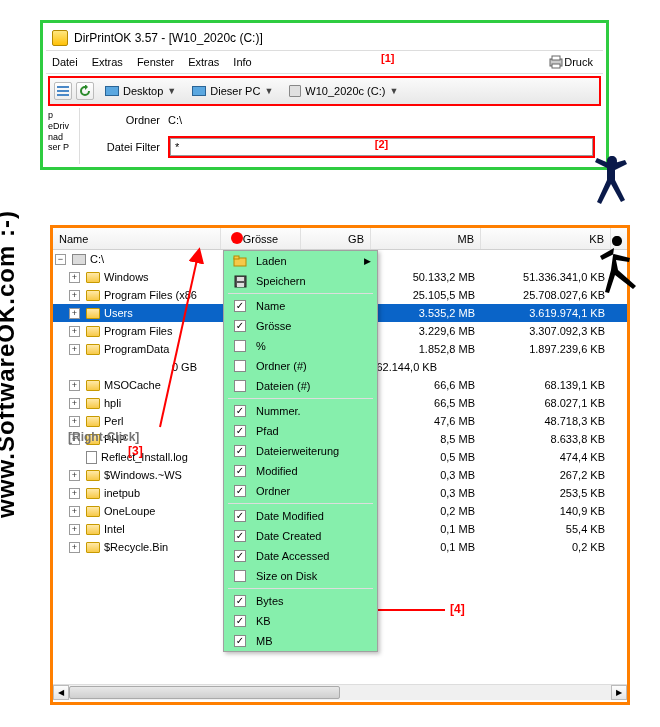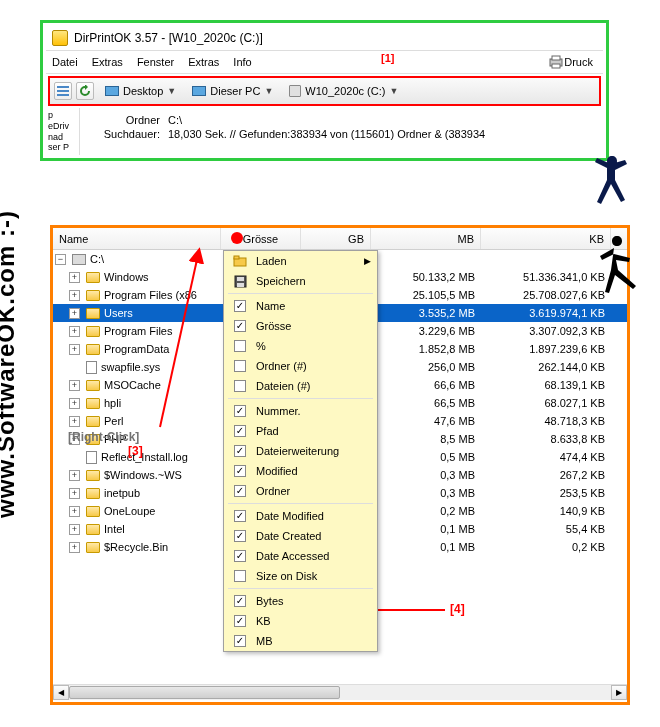--- a/index.html
+++ b/index.html
@@ -54,21 +54,21 @@
 .expander { width: 11px; height: 11px; border: 1px solid #9a9a9a; display: inline-flex; align-items: center; justify-content: center; font-size: 9px; line-height: 1; margin-right: 2px; background: #fff; color: #333; }
 .folder-icon { width: 14px; height: 11px; background: linear-gradient(#ffe9a8,#f7c948); border: 1px solid #c79a00; margin: 0 4px; border-radius: 1px; }
 .file-icon { width: 11px; height: 13px; background: #fff; border: 1px solid #888; margin: 0 4px 0 6px; }
 .disk-icon-sm { width: 14px; height: 11px; background: #dcdcdc; border: 1px solid #888; margin: 0 4px; }
 .cell-gb { width: 70px; text-align: right; padding-right: 6px; white-space: nowrap; }
 .cell-mb { width: 110px; text-align: right; padding-right: 6px; white-space: nowrap; }
 .cell-kb { width: 130px; text-align: right; padding-right: 6px; white-space: nowrap; }
 .cell-gap { width: 80px; }
 .indent1 { padding-left: 16px; }
 
-.context-menu { position: absolute; left: 170px; top: 0px; width: 155px; background: #fef9c3; border: 1px solid #a0a0a0; box-shadow: 2px 2px 4px rgba(0,0,0,0.25); font-size: 11px; z-index: 10; }
+.context-menu { position: absolute; left: 170px; top: 0px; width: 155px; background: #86efac; border: 1px solid #a0a0a0; box-shadow: 2px 2px 4px rgba(0,0,0,0.25); font-size: 11px; z-index: 10; }
 .cm-row { display: flex; align-items: center; height: 20px; padding: 0 6px; gap: 6px; }
 .cm-icon-area { width: 20px; display: flex; justify-content: center; }
 .cm-check { width: 12px; height: 12px; border: 1px solid #888; display: inline-flex; align-items: center; justify-content: center; font-size: 10px; line-height: 1; background: #fff; }
 .cm-sep { height: 1px; background: #ddd; margin: 2px 4px; }
 .cm-sub { margin-left: auto; font-size: 9px; }
 
 .rc-label { position: absolute; color: #737373; font-weight: bold; font-size: 12px; z-index: 5; }
 .rc-text { left: 68px; top: 430px; }
 .rc-m3 { left: 128px; top: 444px; color: red; }
 .rc-m4 { left: 450px; top: 602px; color: red; }
@@ -153,25 +153,28 @@
       <div>p</div>
       <div>eDriv</div>
       <div>nad</div>
       <div>ser P</div>
     </div>
     <div class="info-main">
       <div class="info-row">
         <span class="info-label">Ordner</span>
         <span>C:\</span>
       </div>
+      <div style="height:6px"></div>
       <div class="info-row">
-        <span class="info-label">Suchdauer:</span>
-        <span>18,030 Sek. //   Gefunden:383934 von (115601) Ordner &amp; (383934</span>
+        <span class="info-label">Datei Filter</span>
+        <div class="filter-outer">
+          <input class="filter-input" value="*" style="">
+          <span class="marker2">[2]</span>
+        </div>
       </div>
-      <div style="height:6px"></div>
     </div>
   </div>
 </div>
 
 <div class="panel2">
   <div class="grid-header">
     <div class="gh gh-name">Name</div>
     <div class="gh gh-size">Grösse</div>
     <div class="gh gh-gb">GB</div>
     <div class="gh gh-mb">MB</div>
@@ -240,25 +243,20 @@
             <span class="expander">+</span>
             <span class="folder-icon"></span>
             <span>ProgramData</span>
           </div>
           <div class="cell-gap"></div>
           <div class="cell-gb">0 GB</div>
           <div class="cell-mb">1.852,8 MB</div>
           <div class="cell-kb">1.897.239,6 KB</div>
         </div>
         <div class="tree-row">
-          <div class="tree-cell-name indent1">
-            <span style="width:11px;display:inline-block"></span>
-            <span class="file-icon"></span>
-            <span>swapfile.sys</span>
-          </div>
           <div class="cell-gap"></div>
           <div class="cell-gb">0 GB</div>
           <div class="cell-mb">256,0 MB</div>
           <div class="cell-kb">262.144,0 KB</div>
         </div>
         <div class="tree-row">
           <div class="tree-cell-name indent1">
             <span class="expander">+</span>
             <span class="folder-icon"></span>
             <span>MSOCache</span>

